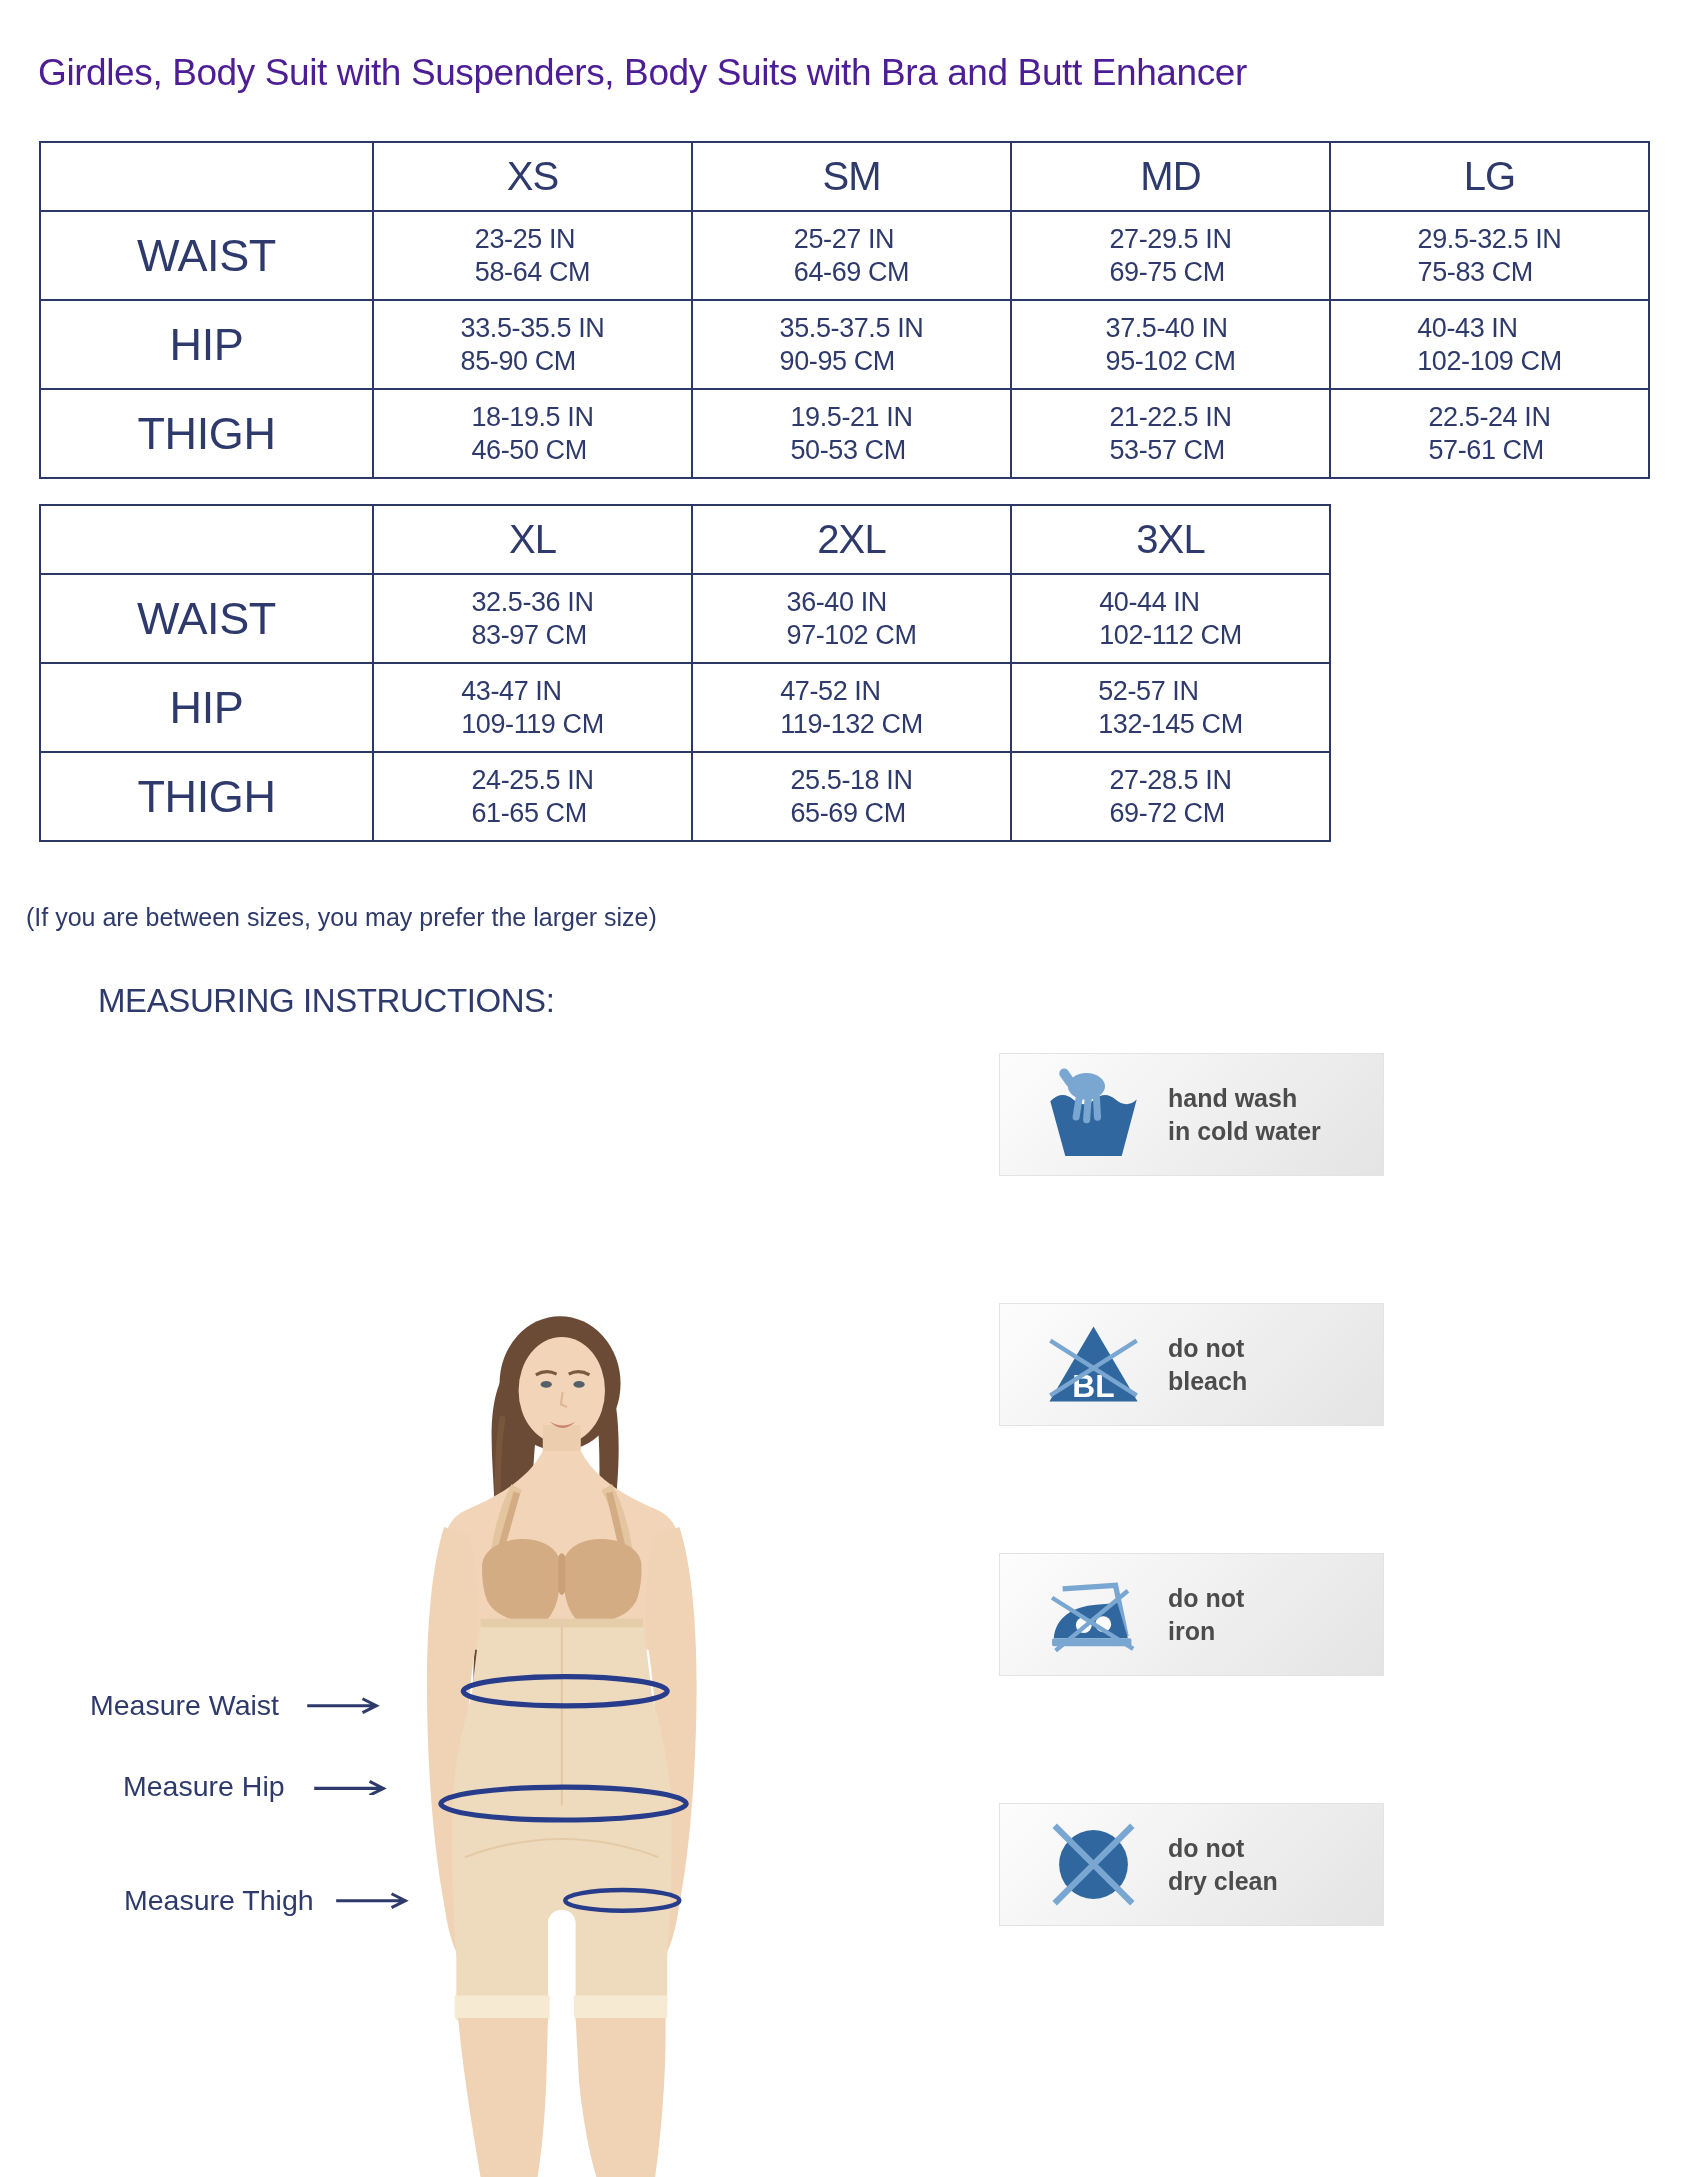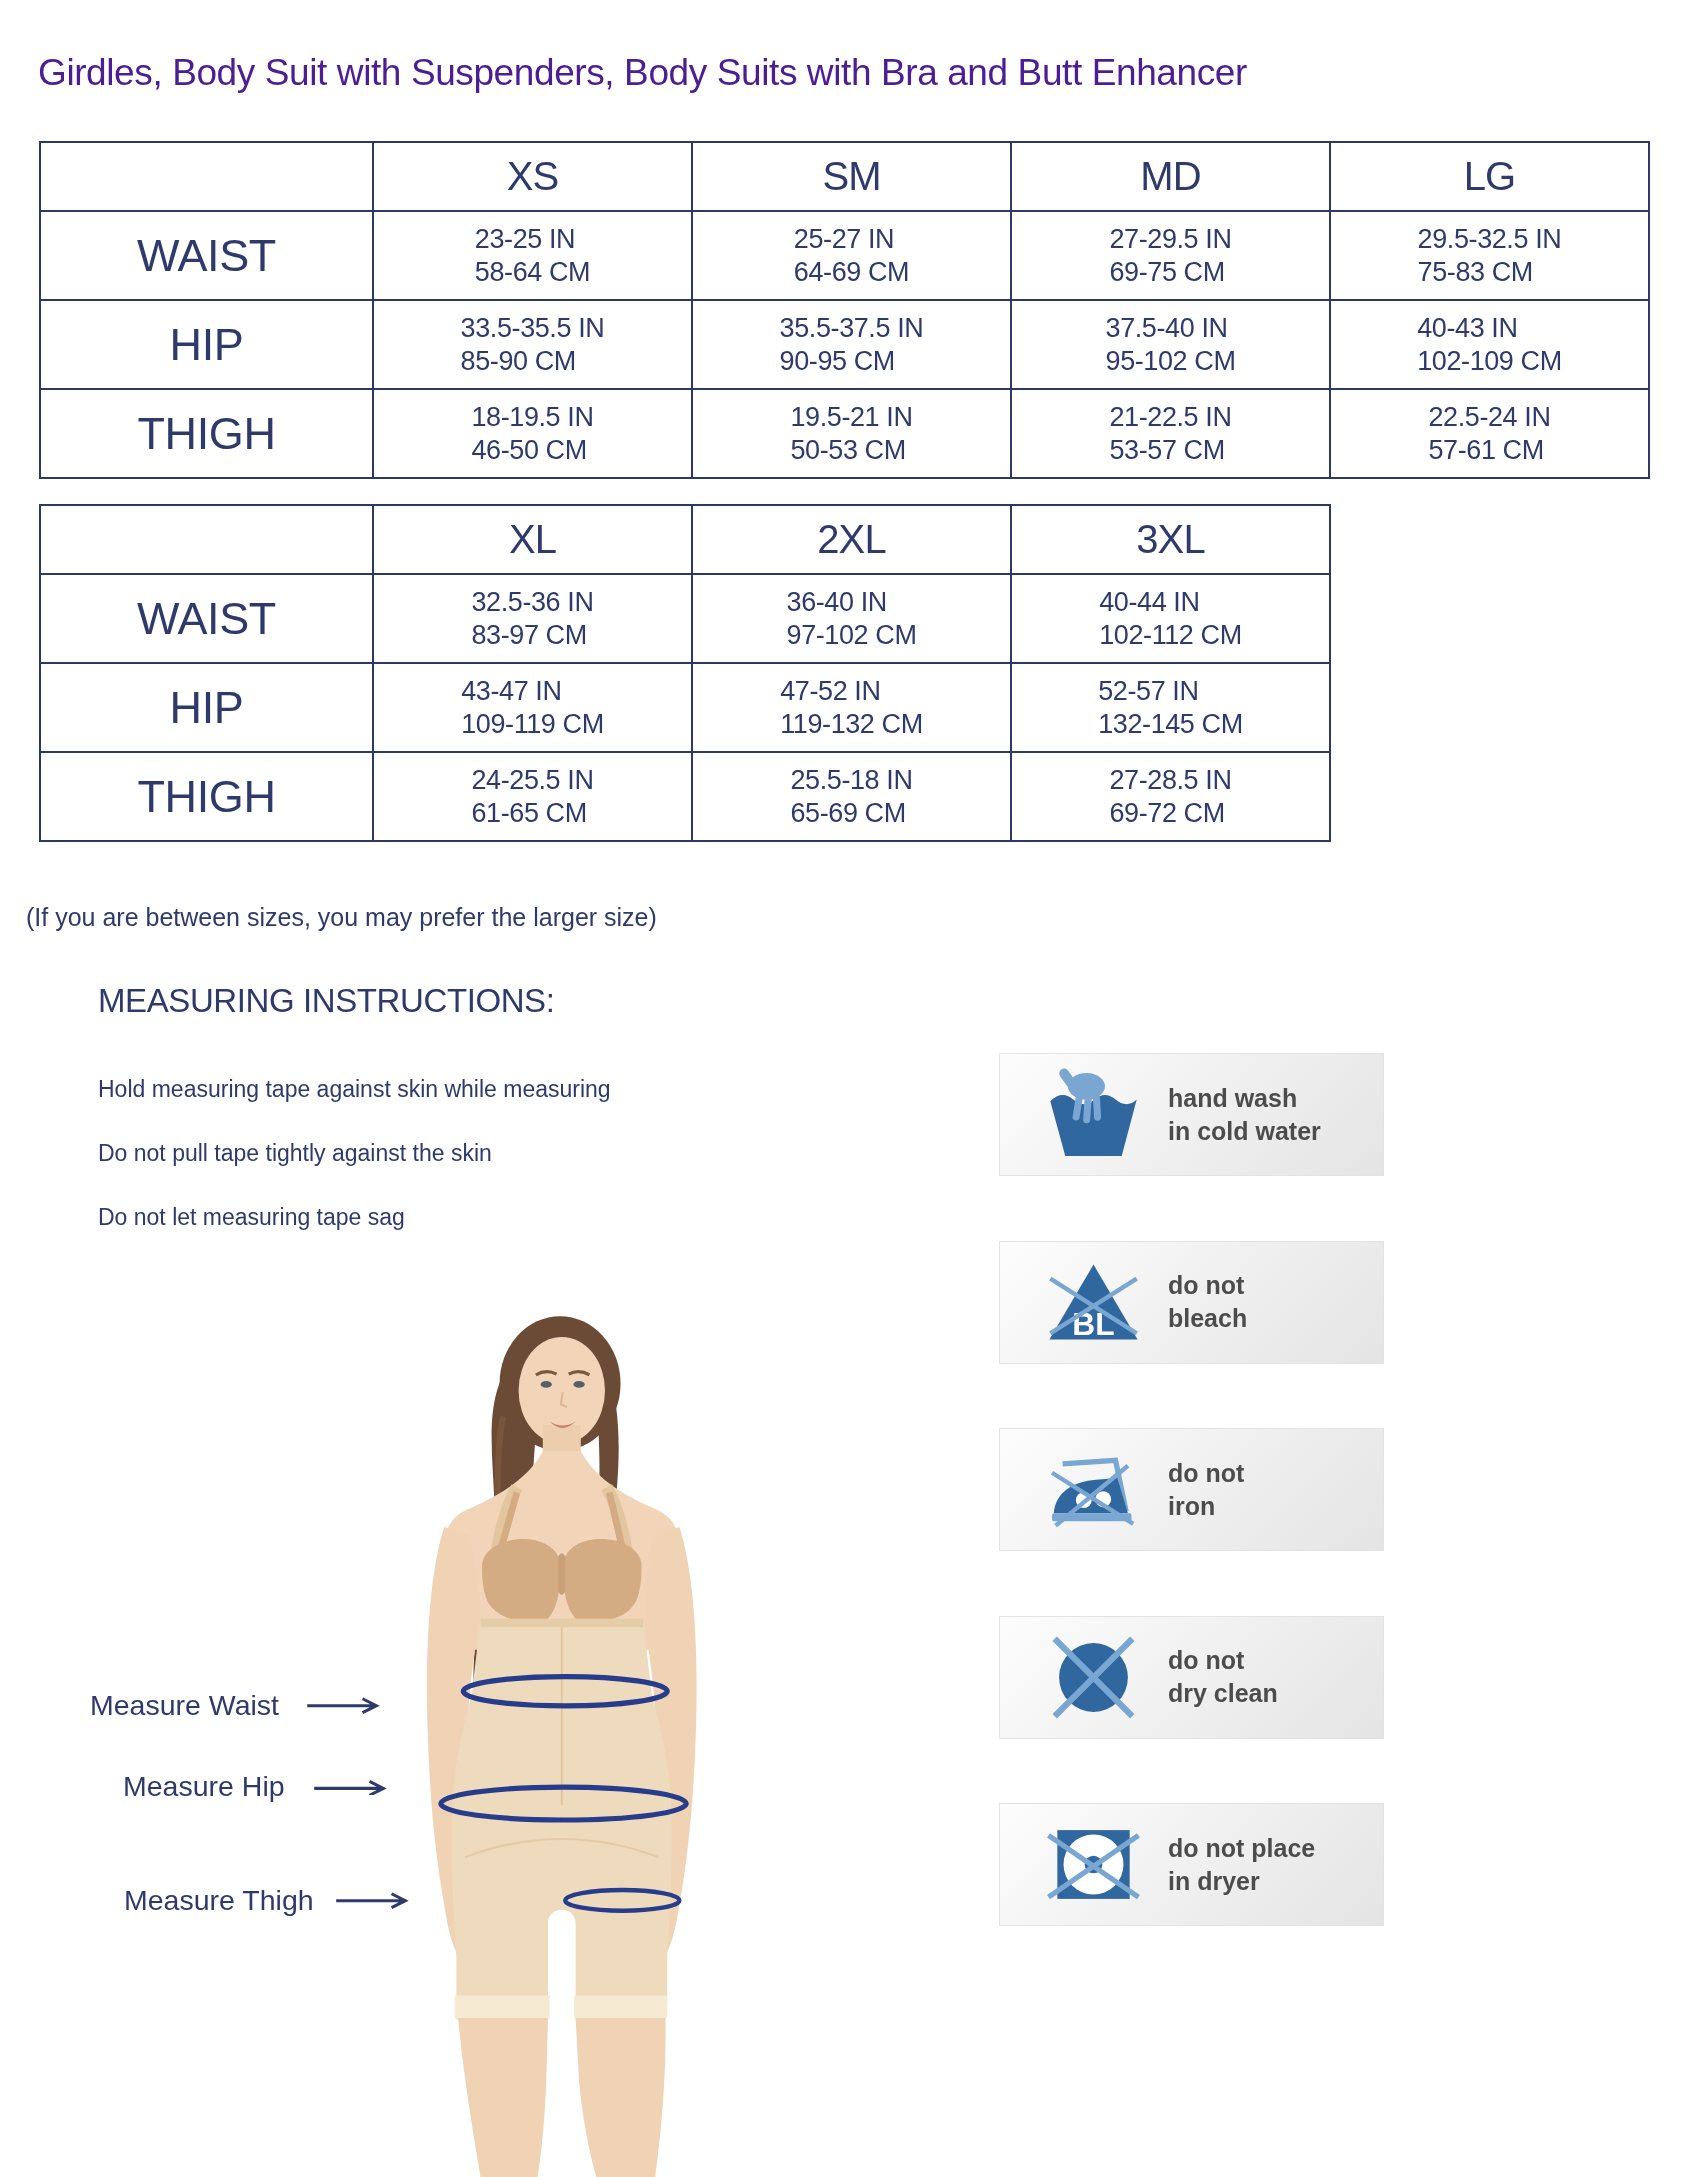--- a/index.html
+++ b/index.html
@@ -136,25 +136,20 @@
           <td><div class="vblock"><div>25.5-18 IN</div><div>65-69 CM</div></div></td>
           <td><div class="vblock"><div>27-28.5 IN</div><div>69-72 CM</div></div></td>
         </tr>
       </tbody>
     </table>
 
   <p class="note">(If you are between sizes, you may prefer the larger size)</p>
 
   <h2 class="mi-heading">MEASURING INSTRUCTIONS:</h2>
 
-  <div class="instructions">
-      <p>Hold measuring tape against skin while measuring</p>
-      <p>Do not pull tape tightly against the skin</p>
-      <p>Do not let measuring tape sag</p>
-    </div>
 
   <div class="care-list">
       <div class="care-panel">
         <div class="care-icon">
           <svg viewBox="0 0 110 110">
             <path d="M6,40 C15,31 24,31 32,38 C40,45 48,45 56,38 C64,31 72,31 80,38 C88,45 97,45 104,38 L87,102 L23,102 Z" fill="#2f679e"></path>
             <g fill="#7aa6d2">
               <rect x="20" y="2" width="11" height="24" rx="5.5" transform="rotate(-35 25 14)"></rect>
               <ellipse cx="47" cy="23" rx="21" ry="15"></ellipse>
               <rect x="33" y="32" width="8" height="30" rx="4" transform="rotate(9 37 47)"></rect>
@@ -205,35 +200,20 @@
             <circle cx="55" cy="55" r="39" fill="#2f679e"></circle>
             <line x1="11" y1="11" x2="99" y2="99" stroke="#7aa6d2" stroke-width="7"></line>
             <line x1="99" y1="11" x2="11" y2="99" stroke="#7aa6d2" stroke-width="7"></line>
           </svg>
         </div>
         <div class="care-text">
           <div>do not</div>
           <div>dry clean</div>
         </div>
       </div>
-      <div class="care-panel">
-        <div class="care-icon">
-          <svg viewBox="0 0 110 110">
-            <rect x="14" y="16" width="82" height="78" fill="#2f679e"></rect>
-            <circle cx="55" cy="55" r="34" fill="#ffffff"></circle>
-            <circle cx="55" cy="55" r="10" fill="#2f679e"></circle>
-            <line x1="4" y1="22" x2="106" y2="92" stroke="#7aa6d2" stroke-width="6"></line>
-            <line x1="106" y1="22" x2="4" y2="92" stroke="#7aa6d2" stroke-width="6"></line>
-          </svg>
-        </div>
-        <div class="care-text">
-          <div>do not place</div>
-          <div>in dryer</div>
-        </div>
-      </div>
     </div>
 
   <div class="figure-wrap">
     <svg viewBox="0 0 420 1010">
 
       <g>
         <ellipse cx="228" cy="92" rx="70" ry="78" fill="#6b4a36"></ellipse>
         <path d="M170,70 C140,110 150,170 152,230 C154,300 130,360 128,420 C126,470 140,505 165,512 C185,517 196,498 196,470 C190,420 192,340 194,280 C196,200 198,130 212,85 Z" fill="#6b4a36"></path>
         <path d="M282,75 C296,110 298,160 294,210 C291,250 286,285 284,310 L266,305 C272,260 275,210 273,160 C272,120 268,95 258,78 Z" fill="#6b4a36"></path>
         <path d="M162,130 C152,180 158,250 154,310 C150,370 136,420 134,460" stroke="#85603f" stroke-width="7" fill="none" opacity="0.55"></path>

